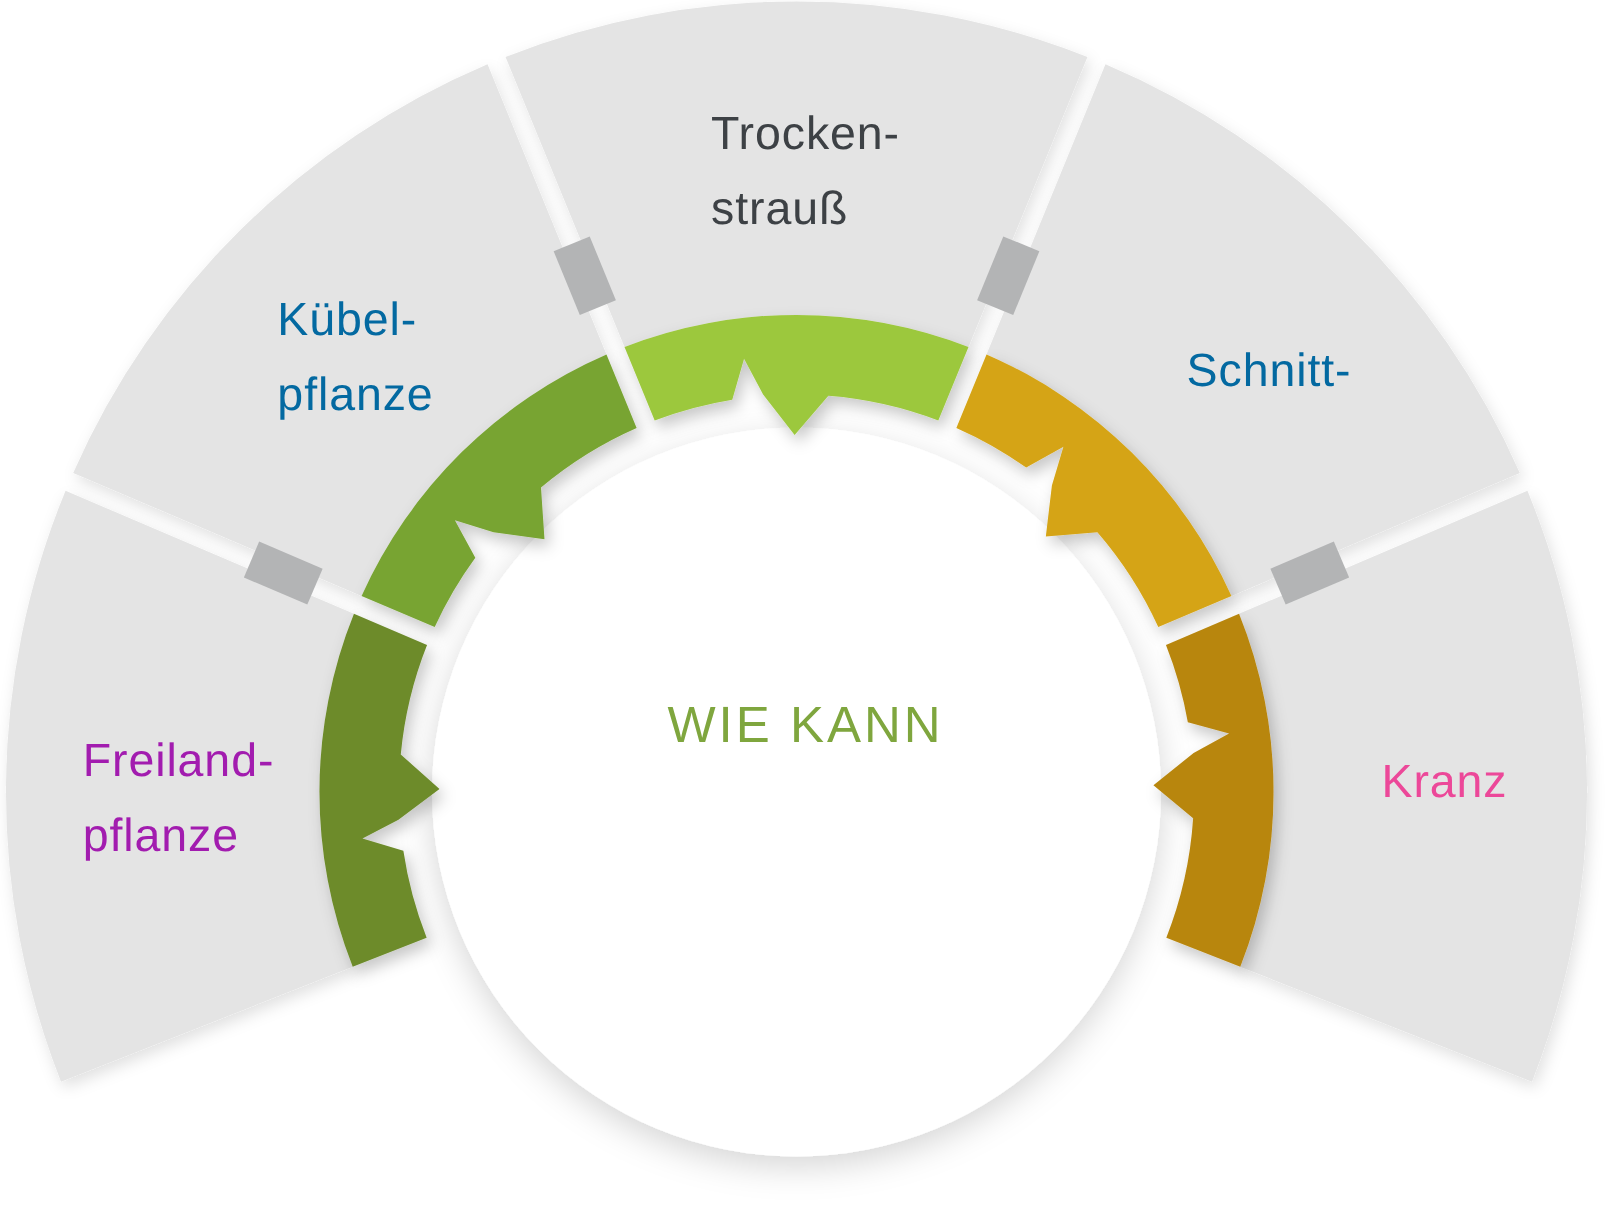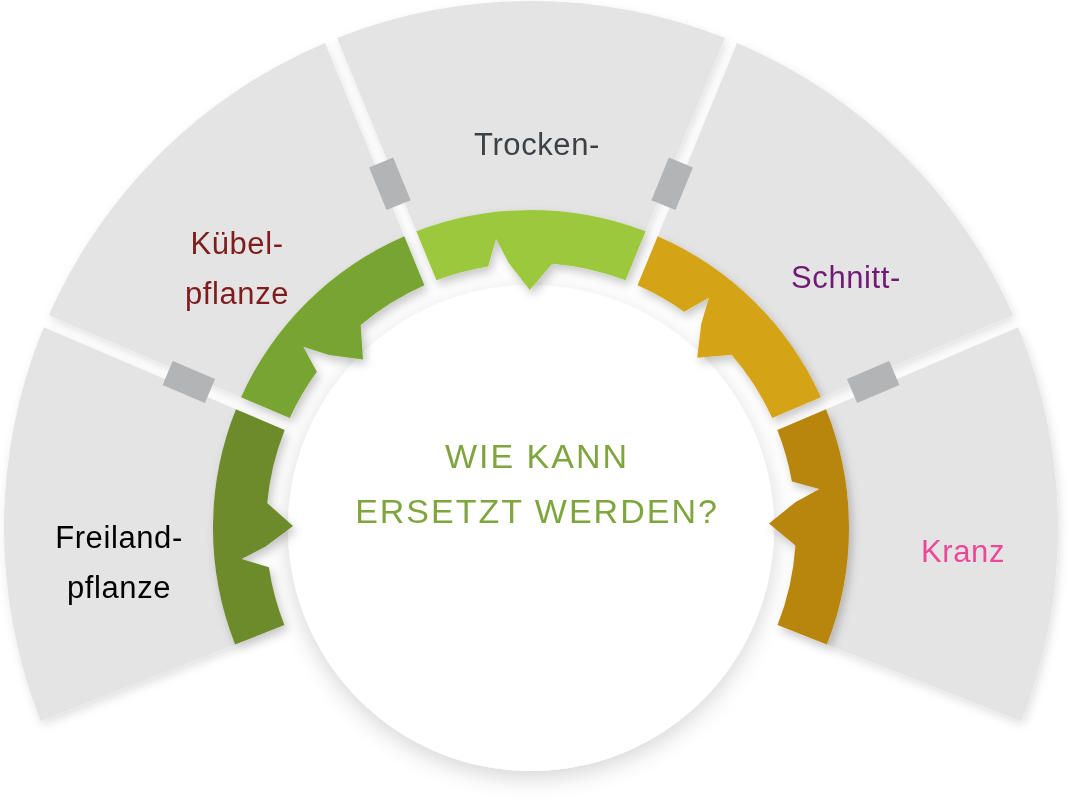--- a/index.html
+++ b/index.html
@@ -9,28 +9,27 @@
     height: 811px;
     overflow: hidden;
     background: #ffffff;
     font-family: "Liberation Sans", sans-serif;
   }
   #diagram-svg { position: absolute; left: 0; top: 0; }
 
   .seg-label {
     position: absolute;
     transform: translate(-50%, -50%);
-    text-align: center;
+    text-align: left;
     font-size: 31px;
     line-height: 50px;
     font-weight: 400;
     letter-spacing: 0.6px;
     color: #3d4145;
     white-space: nowrap;
-    margin-top: 31px;
   }
   .lbl-freilandpflanze { left: 119px; top: 532px; }
   .lbl-kuebelpflanze   { left: 237px; top: 238px; }
   .lbl-trockenstrauss  { left: 537px; top: 114px; }
   .lbl-schnittblume    { left: 846px; top: 247px; }
   .lbl-kranz           { left: 963px; top: 521px; }
 
   .center-title {
     position: absolute;
     left: 537px; top: 484px;
@@ -95,36 +94,36 @@
         </g>
         <g transform="translate(672.16 183.82) rotate(-67.70)">
           <rect x="-23" y="-13" width="46" height="26" fill="#b3b4b5"></rect>
         </g>
         <g transform="translate(873.17 382.05) rotate(-23.10)">
           <rect x="-23" y="-13" width="46" height="26" fill="#b3b4b5"></rect>
         </g>
       </g>
   </svg>
 
-  <div class="seg-label lbl-freilandpflanze" style="color: #000000;">
+  <div class="seg-label lbl-freilandpflanze" style="color: #a21caf;">
     <div>Freiland-</div>
     <div>pflanze</div>
   </div>
-  <div class="seg-label lbl-kuebelpflanze" style="color: #7f1d1d;">
+  <div class="seg-label lbl-kuebelpflanze" style="color: #0369a1;">
     <div>Kübel-</div>
     <div>pflanze</div>
   </div>
   <div class="seg-label lbl-trockenstrauss" style="color: rgb(61, 65, 69);">
     <div>Trocken-</div>
+    <div>strauß</div>
   </div>
-  <div class="seg-label lbl-schnittblume" style="color: #701a75;">
+  <div class="seg-label lbl-schnittblume" style="color: #0369a1;">
     <div>Schnitt-</div>
   </div>
   <div class="seg-label lbl-kranz" style="color: #ec4899;">
     <div>Kranz</div>
   </div>
 
   <div class="center-title" style="color: rgb(127, 166, 62);">
     <div class="ct-line1">WIE KANN</div>
-    <div class="ct-line3">ERSETZT WERDEN?</div>
   </div>
 
 </div>
 
 </body></html>

